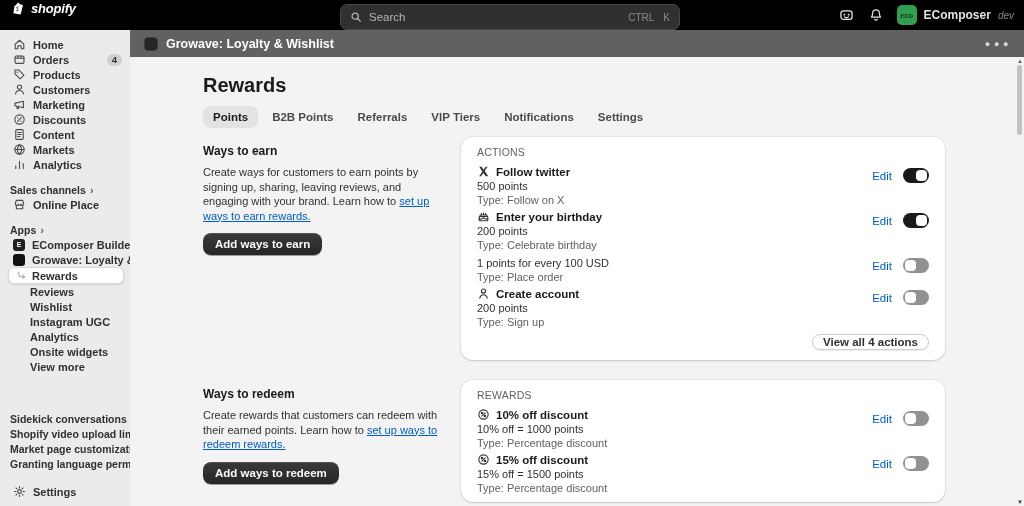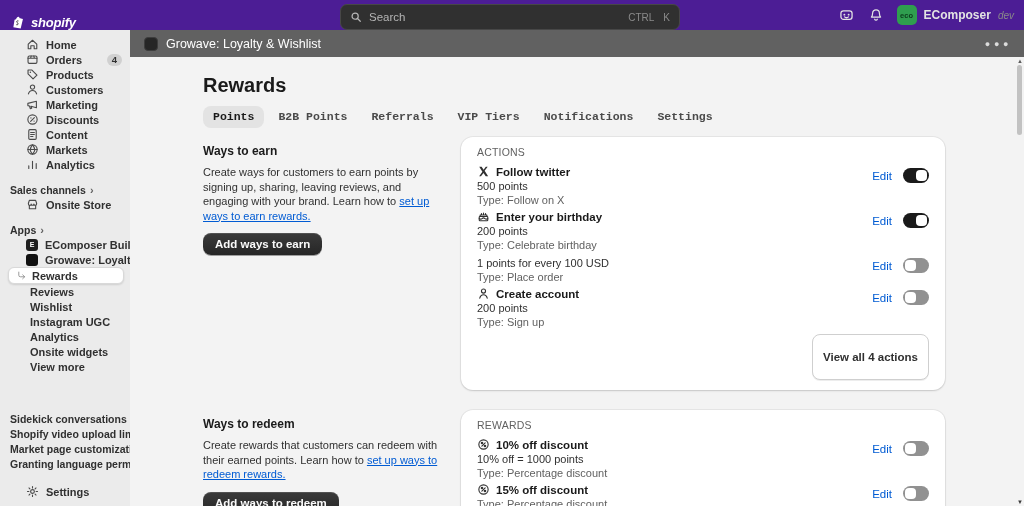--- a/index.html
+++ b/index.html
@@ -1,60 +1,60 @@
 <!DOCTYPE html>
 <html><head>
 <meta charset="utf-8">
 <style>
   * { margin:0; padding:0; box-sizing:border-box; }
   html,body { width:1024px; height:506px; overflow:hidden; }
   body { font-family:"Liberation Sans", sans-serif; }
   .screen { position:relative; width:1024px; height:506px; background:#1a1a1a; overflow:hidden; }
 
   
-  .topbar { position:absolute; top:0; left:0; right:0; height:30px; background:#4c1d95; display:flex; align-items:flex-end; }
+  .topbar { position:absolute; top:0; left:0; right:0; height:30px; background:#000000; display:flex; align-items:flex-start; }
   .logo { display:flex; align-items:center; gap:5px; padding-left:10px; color:#fff; }
   .logo .wordmark { font-size:13px; font-weight:700; letter-spacing:-0.2px; font-style:italic; }
   .searchbox { position:absolute; left:340px; top:4px; width:340px; height:22px; background:#303030; border:1px solid #474747; border-radius:7px; display:flex; align-items:center; padding:12px 9px; gap:7px; color:#b5b5b5; font-size:11.5px; cursor:text; }
   .searchbox .kbd-hints { margin-left:auto; display:flex; gap:9px; color:#8a8a8a; font-size:10px; }
   .top-right { position:absolute; right:10px; top:0; height:30px; display:flex; align-items:center; gap:13px; }
   .tbicon { width:16px; height:16px; color:#e3e3e3; display:flex; align-items:center; justify-content:center; }
   .account { display:flex; align-items:center; gap:7px; cursor:pointer; }
   .avatar { width:20px; height:20px; border-radius:5px; background:#2f9e4f; color:#0b3d1c; font-size:7.5px; font-weight:700; display:flex; align-items:center; justify-content:center; text-transform:lowercase; }
   .store-name { color:#e3e3e3; font-size:12px; font-weight:600; }
   .store-env { color:#8a8a8a; font-size:10px;font-style:italic; }
 
   
   .sidebar { position:absolute; top:30px; left:0; width:130px; bottom:0; background:#ebebeb; padding-top:7px; overflow:hidden; }
-  .nav-item { display:flex; align-items:center; gap:7px; height:15px; padding:0 8px 0 13px; font-size:11px; font-weight:600; color:#303030; cursor:pointer; white-space:nowrap;margin-left:13px; }
+  .nav-item { display:flex; align-items:center; gap:7px; height:15px; padding:0 8px 0 13px; font-size:11px; font-weight:600; color:#303030; cursor:pointer; white-space:nowrap; }
   .nav-item .icn { width:13px; height:13px; color:#4a4a4a; flex:0 0 13px; display:flex; align-items:center; }
   .nav-item .icn svg { width:13px; height:13px; display:block; }
   .badge { margin-left:auto; background:#d0d0d0; color:#303030; font-size:9.5px; font-weight:600; padding:0 5px; border-radius:8px; line-height:12px; }
   .nav-sec { display:flex; align-items:center; gap:4px; height:15px; margin-top:10px; padding-left:10px; font-size:10.5px; font-weight:700; color:#303030; cursor:pointer; }
   .chev { font-size:11px; color:#616161; }
   .app-sq { width:12px; height:12px; border-radius:3px; background:#1f1f1f; flex:0 0 12px; display:flex; align-items:center; justify-content:center; color:#fff; font-size:7px; font-weight:700; }
   .sub-item { display:flex; align-items:center; height:15px; padding-left:30px; font-size:11px; font-weight:600; color:#303030; cursor:pointer; white-space:nowrap; }
   .sub-item.active { background:#ffffff; border:1px solid #d9d9d9; box-shadow:0 1px 2px rgba(0,0,0,.12); border-radius:6px; margin:0 6px 0 8px; padding-left:8px; height:17px; gap:5px; }
   .sub-item.active .elbow { width:10px; height:10px; color:#8a8a8a; }
   .sub-item.active .elbow svg { width:10px; height:10px; display:block; }
   .sidebar-bottom { position:absolute; left:0; right:0; bottom:0; padding-bottom:7px; }
   .convo { display:flex; align-items:center; gap:3px; height:15px; padding-left:10px; font-size:10.5px; font-weight:700; color:#303030; cursor:pointer; white-space:nowrap; }
   .settings-row { margin-top:13px; }
 
   
   .app-bar { position:absolute; left:130px; top:30px; right:0; height:27px; background:#616161; display:flex; align-items:center; padding:0 14px; }
   .app-bar .app-ic { width:14px; height:14px; border-radius:4px; background:#262626; border:1px solid #3d3d3d; }
-  .app-bar .app-title { margin-left:8px; color:#ffffff; font-size:12.5px; font-weight:400; }
+  .app-bar .app-title { margin-left:8px; color:#ffffff; font-size:12.5px; font-weight:700; }
   .kebab { margin-left:auto; color:#dcdcdc; font-size:9px; letter-spacing:1.5px; cursor:pointer; font-weight:700; }
 
   
   .content { position:absolute; left:130px; top:57px; right:0; bottom:0; background:#f3f3f3; overflow:hidden; }
   .container { padding:17px 0 0 73px; width:815px; }
   .page-title { font-size:20px; line-height:22px; font-weight:700; color:#1a1a1a; margin-bottom:10px; }
-  .tabs { display:flex; gap:4px; margin-bottom:0;font-family:Liberation Mono, monospace; }
+  .tabs { display:flex; gap:4px; margin-bottom:0; }
   .tab { padding:4px 10px; height:22px; font-size:11.5px; font-weight:600; color:#4a4a4a; border-radius:8px; cursor:pointer; line-height:14px; }
   .tab.active { background:#e3e3e3; color:#1a1a1a; }
 
   .section { display:grid; grid-template-columns:240px 484px; gap:18px; margin-top:9px; }
   .section.second { margin-top:20px; }
   .sec-left h2 { font-size:12px; font-weight:700; color:#1a1a1a; padding-top:7px; margin-bottom:7px; }
   .sec-left p { font-size:11px; line-height:14.5px; color:#303030; }
   .sec-left a { color:#005bd3; text-decoration:underline; cursor:pointer; }
   .btn-dark { display:inline-block; margin-top:10px; background:linear-gradient(180deg,#3a3a3a,#262626); color:#fafafa; font-family:inherit; font-size:11.5px; font-weight:600; padding:5px 12px; border-radius:8px; border:none; box-shadow:inset 0 1px 0 rgba(255,255,255,.12), 0 1px 0 rgba(0,0,0,.35); cursor:pointer; }
 
@@ -70,21 +70,21 @@
   .row-type { font-size:11px; line-height:11px; color:#616161; margin-top:3px; }
   .row-side { display:flex; align-items:center; gap:11px; padding-top:3px; }
   .edit-link { font-size:11.5px; color:#005bd3; cursor:pointer; }
   .tg { width:26px; height:15px; border-radius:8px; position:relative; cursor:pointer; }
   .tg.on { background:#1a1a1a; }
   .tg.off { background:#919191; }
   .tg .knob { position:absolute; top:2px; width:11px; height:11px; border-radius:4px; background:#ffffff; }
   .tg.on .knob { right:2px; }
   .tg.off .knob { left:2px; }
   .viewall-row { display:flex; justify-content:flex-end; padding:2px 0 6px 0; }
-  .btn-outline { background:#ffffff; border:1px solid #cfcfcf; border-radius:8px; box-shadow:0 1px 0 rgba(0,0,0,.07); padding:16px 10px; font-family:inherit; font-size:11.5px; font-weight:600; color:#303030; cursor:pointer; }
+  .btn-outline { background:#ffffff; border:1px solid #cfcfcf; border-radius:8px; box-shadow:0 1px 0 rgba(0,0,0,.07); padding:1px 10px; font-family:inherit; font-size:11.5px; font-weight:600; color:#303030; cursor:pointer; }
 
   
   .sb-track { position:absolute; right:0; top:0; bottom:0; width:9px; }
   .sb-up { position:absolute; top:1px; right:1px; font-size:6px; color:#5c5c5c; }
   .sb-down { position:absolute; bottom:1px; right:1px; font-size:6px; color:#3a3a3a; }
   .sb-thumb { position:absolute; top:8px; right:2px; width:5px; height:70px; border-radius:3px; background:#c2c2c2; cursor:grab; }
 </style>
 </head>
 <body>
 
@@ -223,21 +223,21 @@
     <div class="nav-sec">
       <span>Sales channels</span>
       <span class="chev">›</span>
     </div>
     <div class="nav-item">
       <span class="icn">
         <svg viewBox="0 0 14 14" fill="none" stroke="currentColor" stroke-width="1.2" stroke-linejoin="round">
             <path d="M2.6 5.6 3.6 2.6h6.8l1 3v.8a1.45 1.45 0 0 1-2.9 0 1.45 1.45 0 0 1-2.9 0 1.45 1.45 0 0 1-3 0zM3.6 8.4v3.2h6.8V8.4"></path>
           </svg>
       </span>
-      <span>Onsite Store</span>
+      <span>Online Place</span>
     </div>
 
     <div class="nav-sec">
       <span>Apps</span>
       <span class="chev">›</span>
     </div>
     <div class="nav-item">
       <span class="app-sq">E</span>
       <span>EComposer Builder</span>
     </div>
@@ -450,20 +450,21 @@
         <span class="icn">
                       <svg viewBox="0 0 14 14" fill="none" stroke="currentColor" stroke-width="1.2" stroke-linecap="round" stroke-linejoin="round">
                         <circle cx="7" cy="7" r="5"></circle>
                         <path d="M5.2 8.8l3.6-3.6"></path>
                         <circle cx="5.4" cy="5.4" r=".8"></circle>
                         <circle cx="8.6" cy="8.6" r=".8"></circle>
                       </svg>
                     </span>
         <span class="row-title">15% off discount</span>
       </div>
+      <div class="row-value">15% off = 1500 points</div>
       <div class="row-type">Type: Percentage discount</div>
     </div>
     <div class="row-side">
       <span class="edit-link">Edit</span>
       <span class="tg off">
                     <span class="knob"></span>
                   </span>
     </div>
   </div>
             </div>

